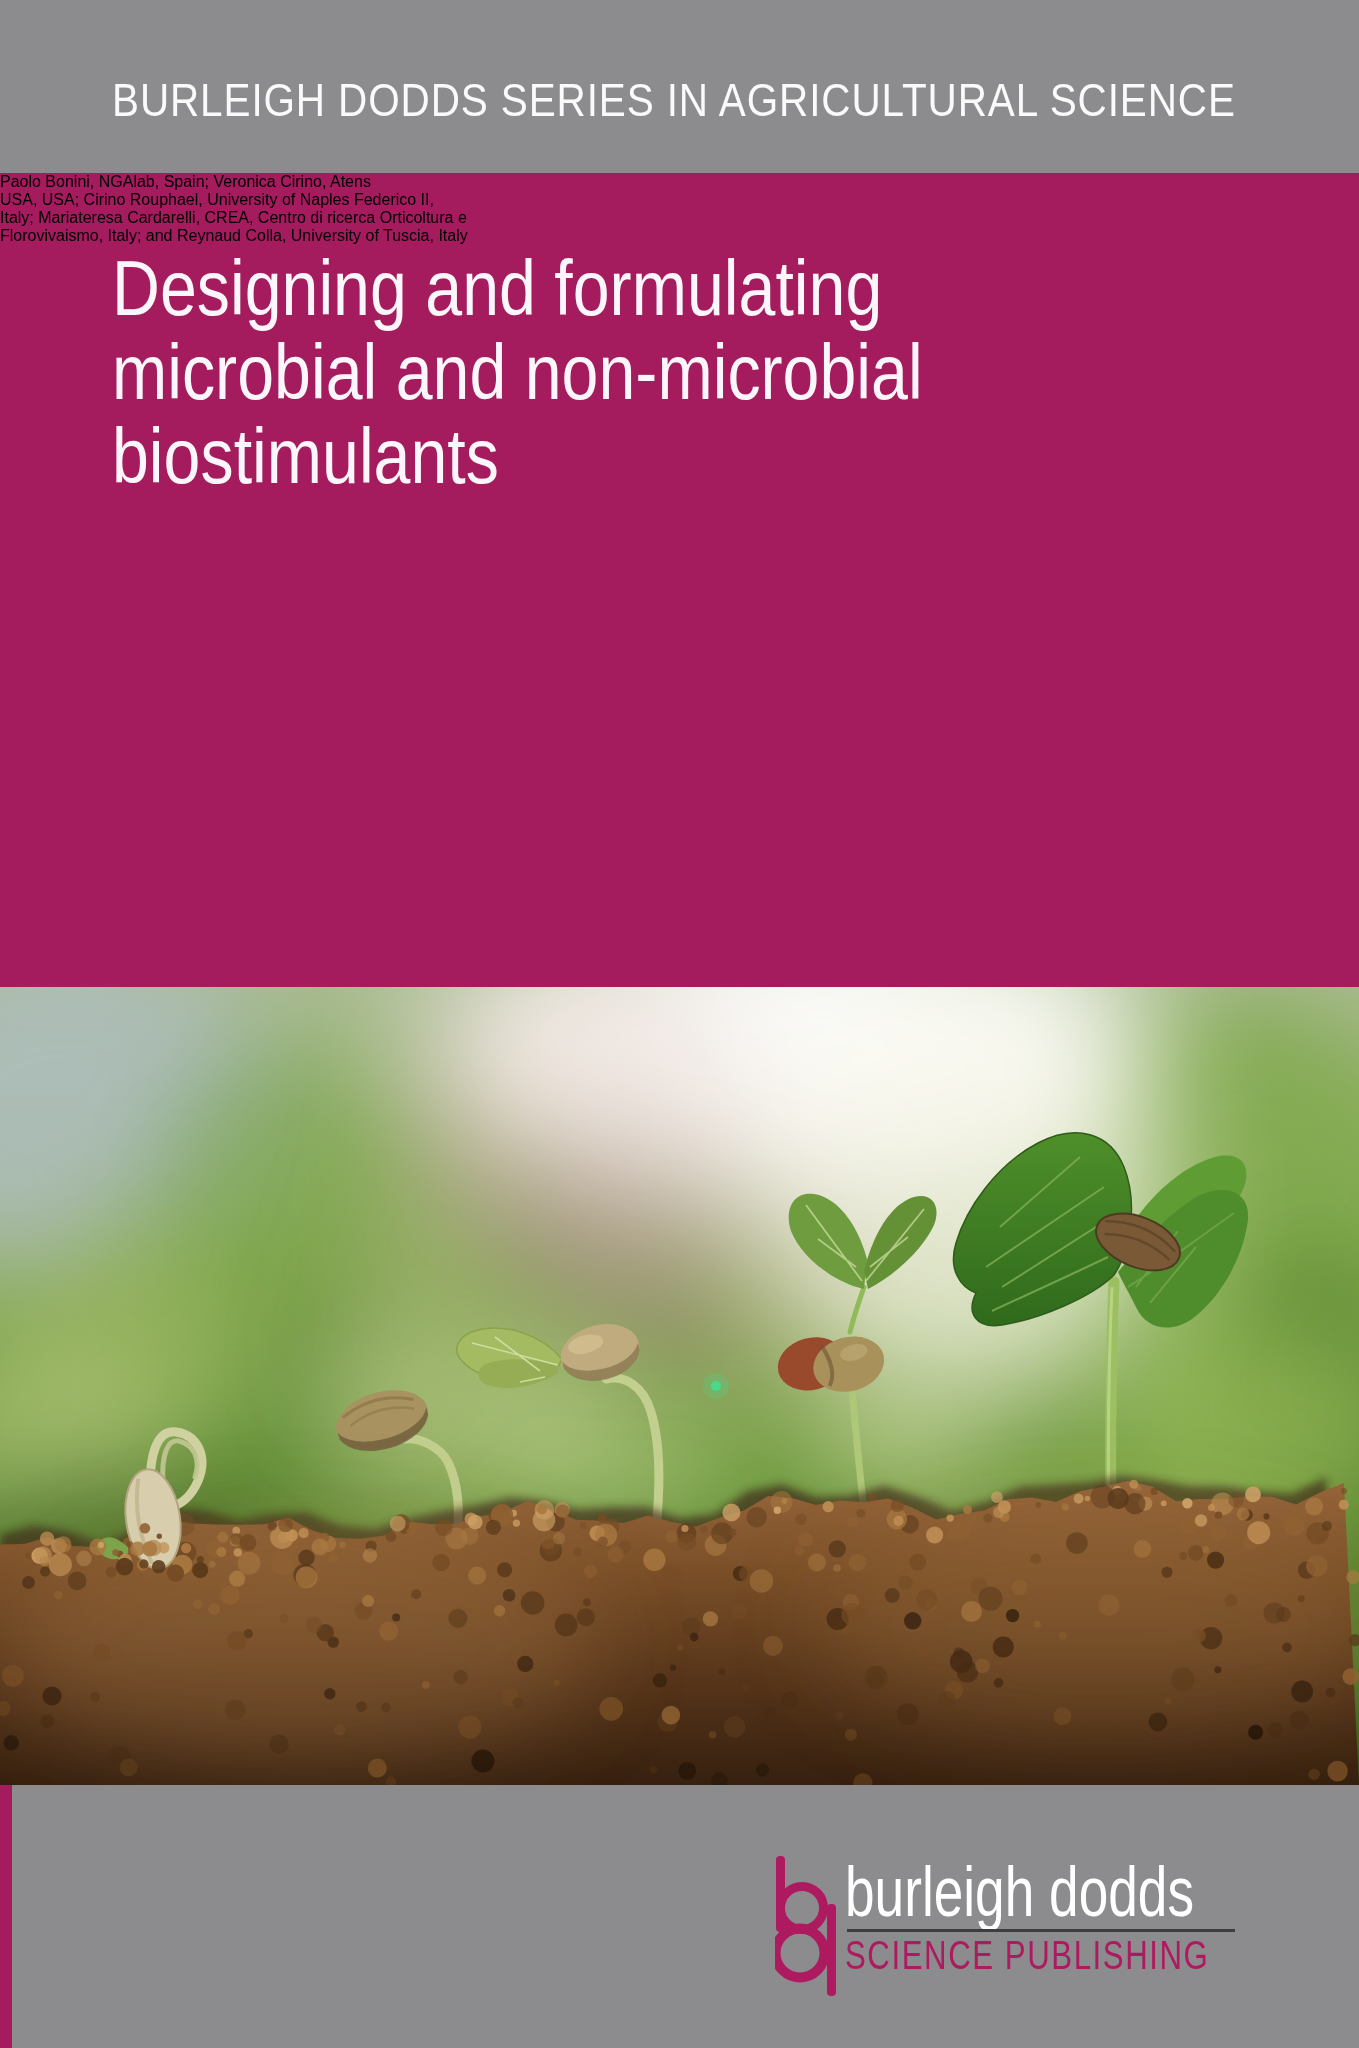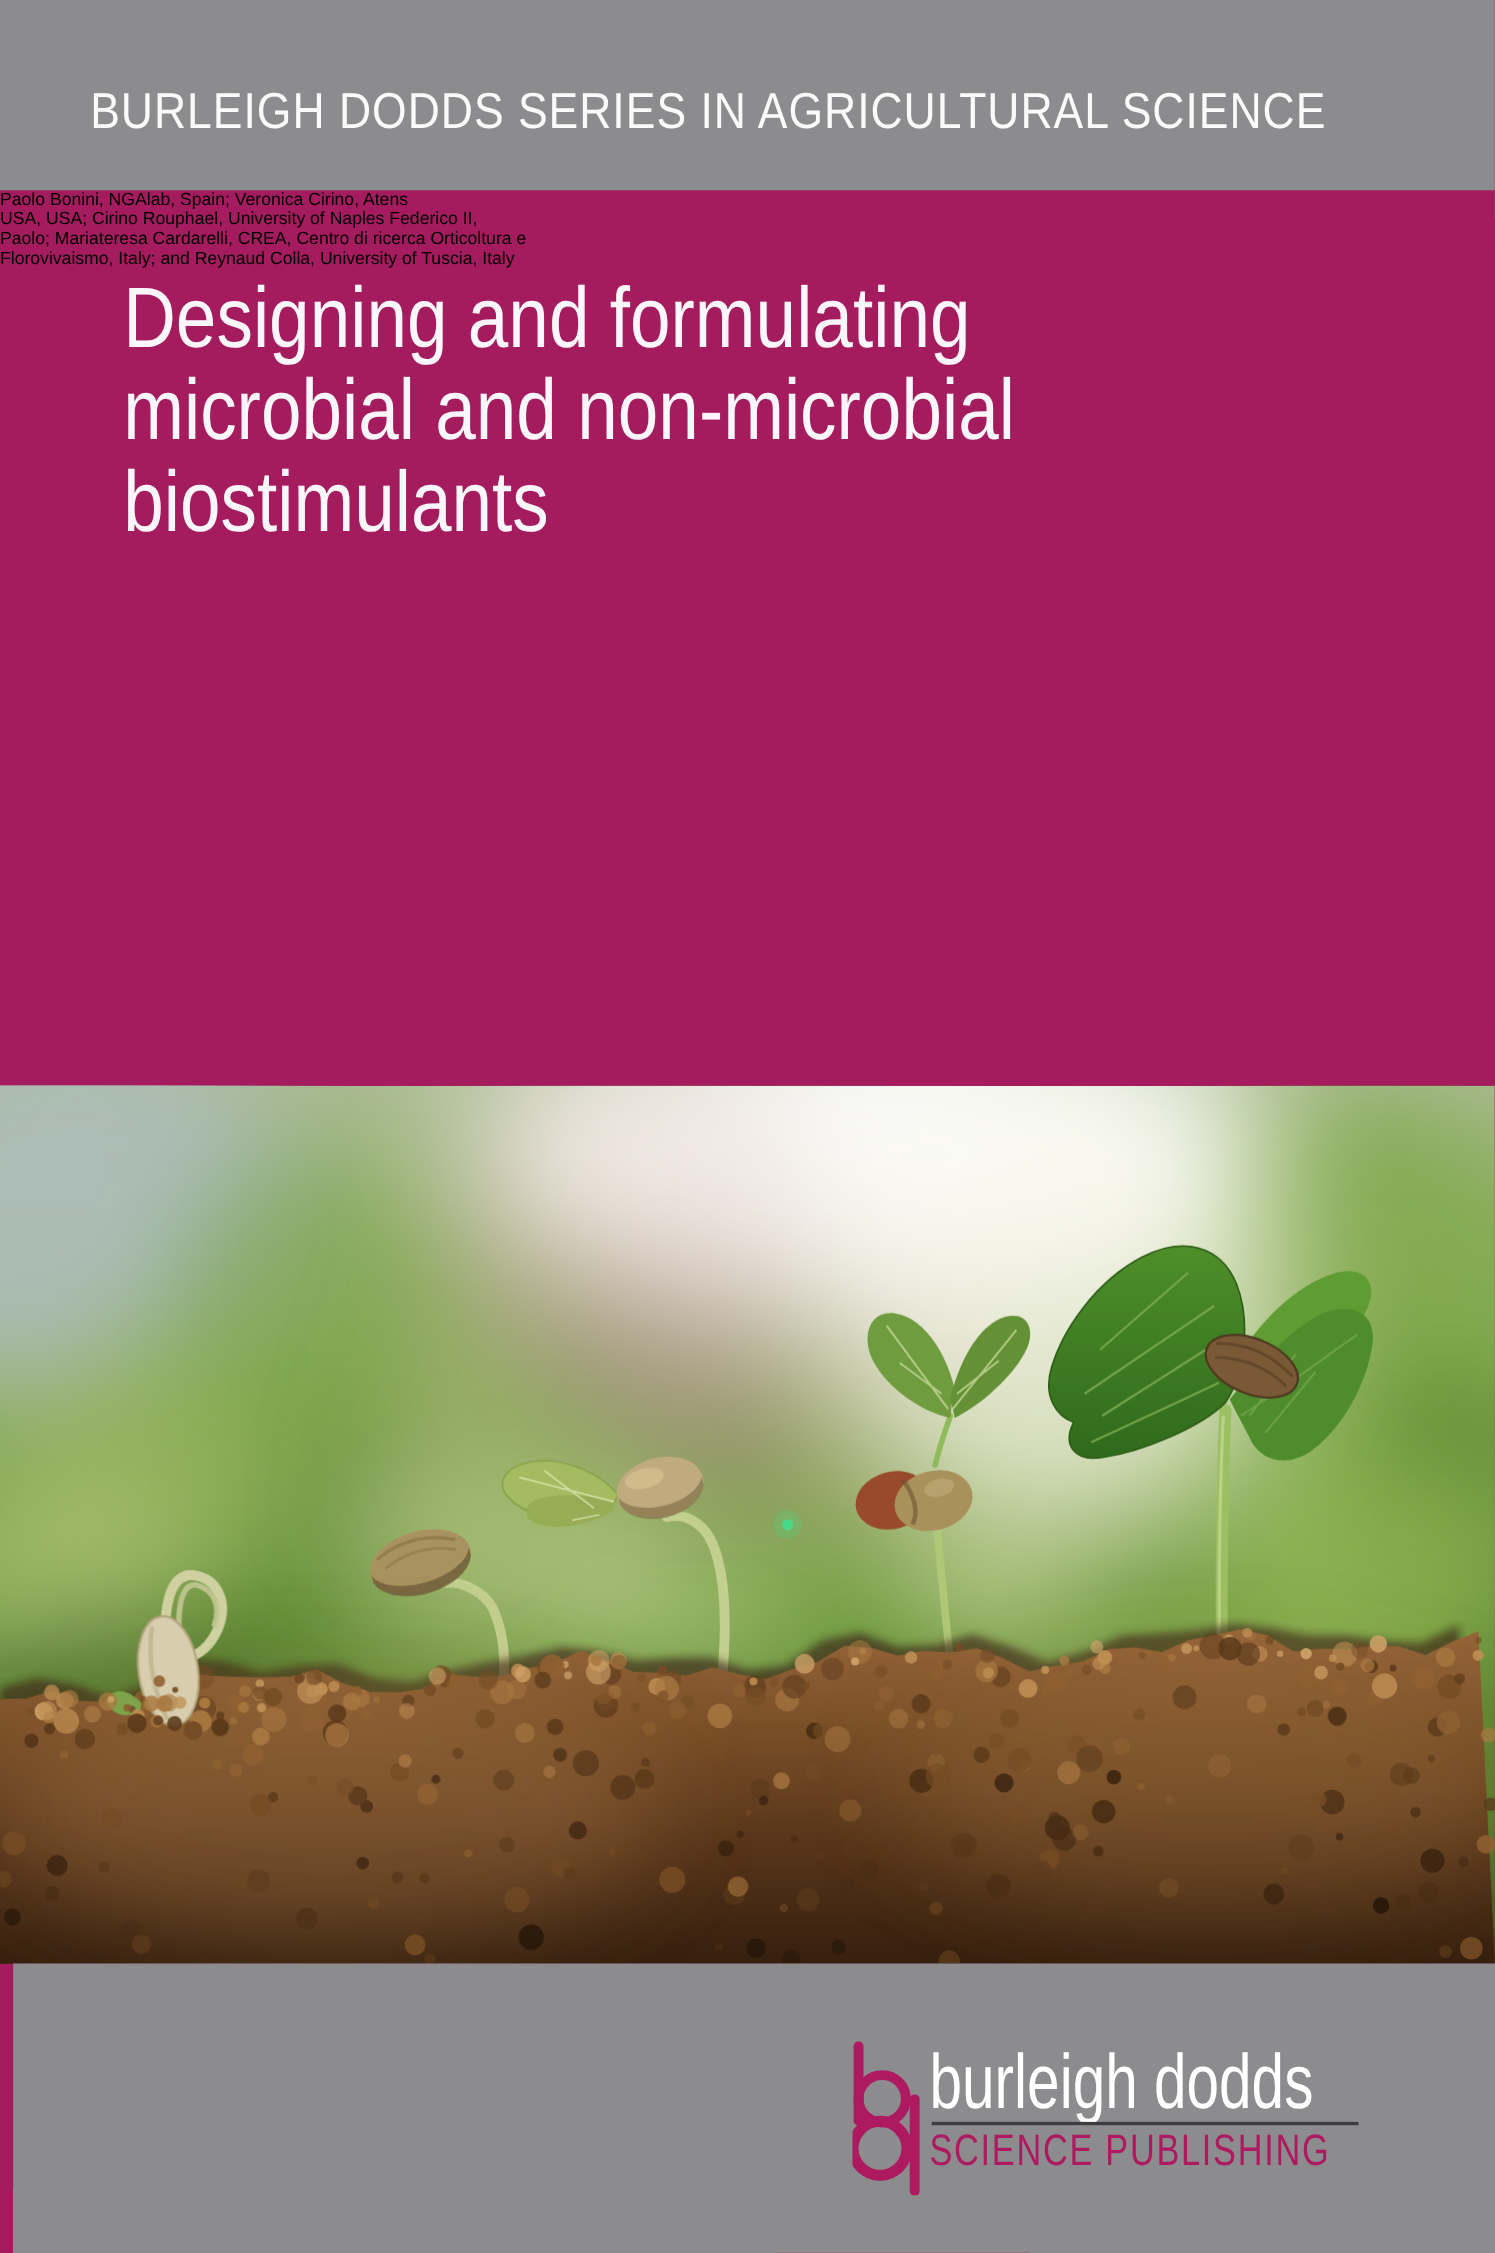--- a/index.html
+++ b/index.html
@@ -1,20 +1,20 @@
 <!DOCTYPE html>
 <html><head>
 <meta charset="utf-8">
 <style>
   html,body{margin:0;padding:0;background:#555;}
   .cover{position:relative;width:1359px;height:2048px;overflow:hidden;background:#a41b5e;
          font-family:"Liberation Sans","DejaVu Sans",sans-serif;}
   
   .banner{position:absolute;top:0;left:0;width:1359px;height:199px;background:#8c8c8e;
-          display:flex;align-items:center;justify-content:flex-end;}
+          display:flex;align-items:center;}
   .banner-text{margin-left:112px;font-size:46px;letter-spacing:1px;color:#fafafa;
                white-space:nowrap;transform:scaleX(.88);transform-origin:0 50%;font-weight:400;}
   
   .title-block{position:absolute;top:173px;left:0;width:1359px;height:814px;background:#a41b5e;}
   .title{position:absolute;left:112px;top:73px;margin:0;font-weight:400;
          font-size:78px;line-height:84px;color:#fbf6f9;white-space:nowrap;
          transform:scaleX(.85);transform-origin:0 0;}
   .authors{position:absolute;left:112px;top:395px;margin:0;font-weight:400;
            font-size:40px;line-height:53px;color:#f4e3ee;white-space:nowrap;
            transform:scaleX(.82);transform-origin:0 0;}
@@ -43,21 +43,21 @@
   <section class="title-block">
     <h1 class="title">
       <div>Designing and formulating</div>
       <div>microbial and non-microbial</div>
       <div>biostimulants</div>
     </h1>
     <p class="authors">
       </p>
       <div>Paolo Bonini, NGAlab, Spain; Veronica Cirino, Atens</div>
       <div>USA, USA; Cirino Rouphael, University of Naples Federico II,</div>
-      <div>Paolo; Mariateresa Cardarelli, CREA, Centro di ricerca Orticoltura e</div>
+      <div>Italy; Mariateresa Cardarelli, CREA, Centro di ricerca Orticoltura e</div>
       <div>Florovivaismo, Italy; and Reynaud Colla, University of Tuscia, Italy</div>
     <p></p>
   </section>
 
   <figure class="photo">
     <figcaption class="visually-hidden">Five bean seedlings at successive growth stages emerging from a mound of brown soil against a blurred green sunlit background</figcaption>
     <svg id="photo-svg" width="1359" height="798" viewBox="0 0 1359 798" xmlns="http://www.w3.org/2000/svg">
       <defs>
         <filter id="b45" x="-60%" y="-60%" width="220%" height="220%">
             <feGaussianBlur stdDeviation="45"></feGaussianBlur>

